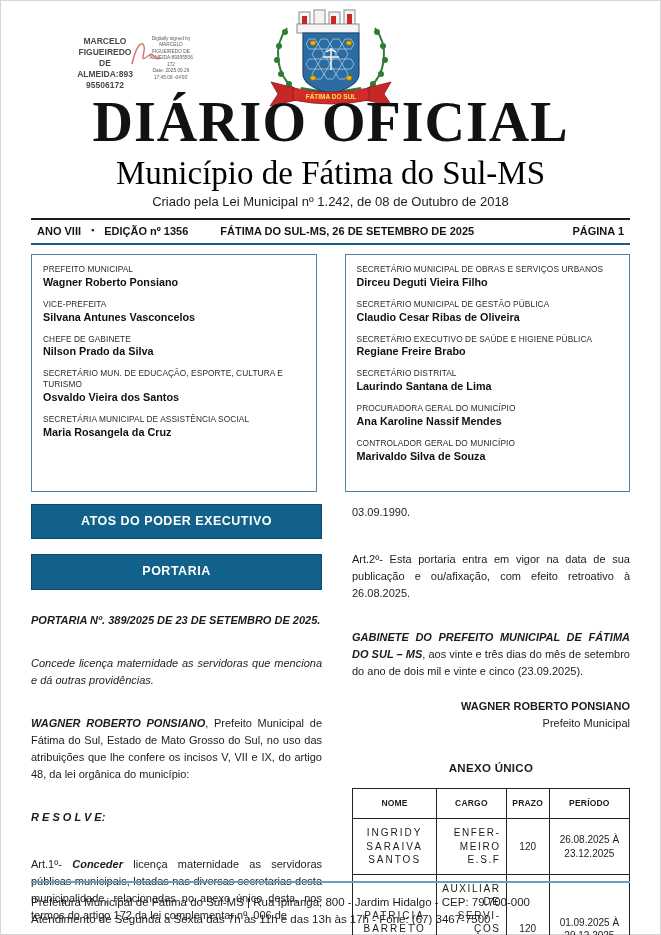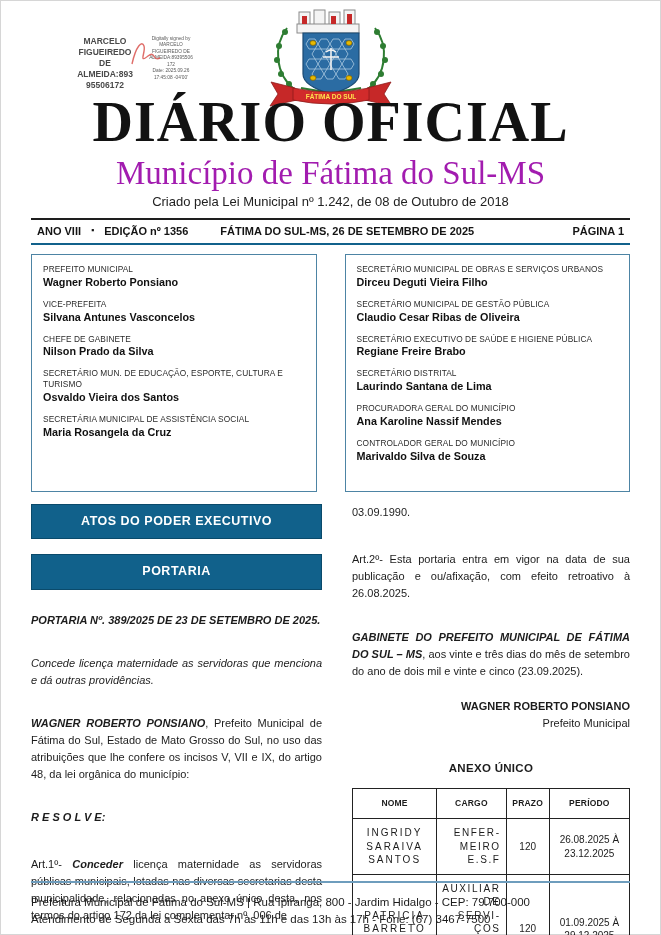--- a/index.html
+++ b/index.html
@@ -39,21 +39,21 @@
     position:absolute; top:94px; left:0; width:100%;
     text-align:center;
     font-family:"Liberation Serif", serif;
     font-weight:bold; font-size:56px; line-height:1;
     color:#121212; letter-spacing:1px;
   }
   .masthead-subtitle {
     position:absolute; top:155px; left:0; width:100%;
     text-align:center;
     font-family:"Liberation Serif", serif;
-    font-size:33px; line-height:1.1; color:#a21caf;
+    font-size:33px; line-height:1.1; color:#000000;
   }
   .masthead-tagline {
     position:absolute; top:194px; left:0; width:100%;
     text-align:center; font-size:13px; color:#222;
   }
 
   
   .infobar {
     margin:0 31px;
     border-top:2.5px solid #1e1e1e;

